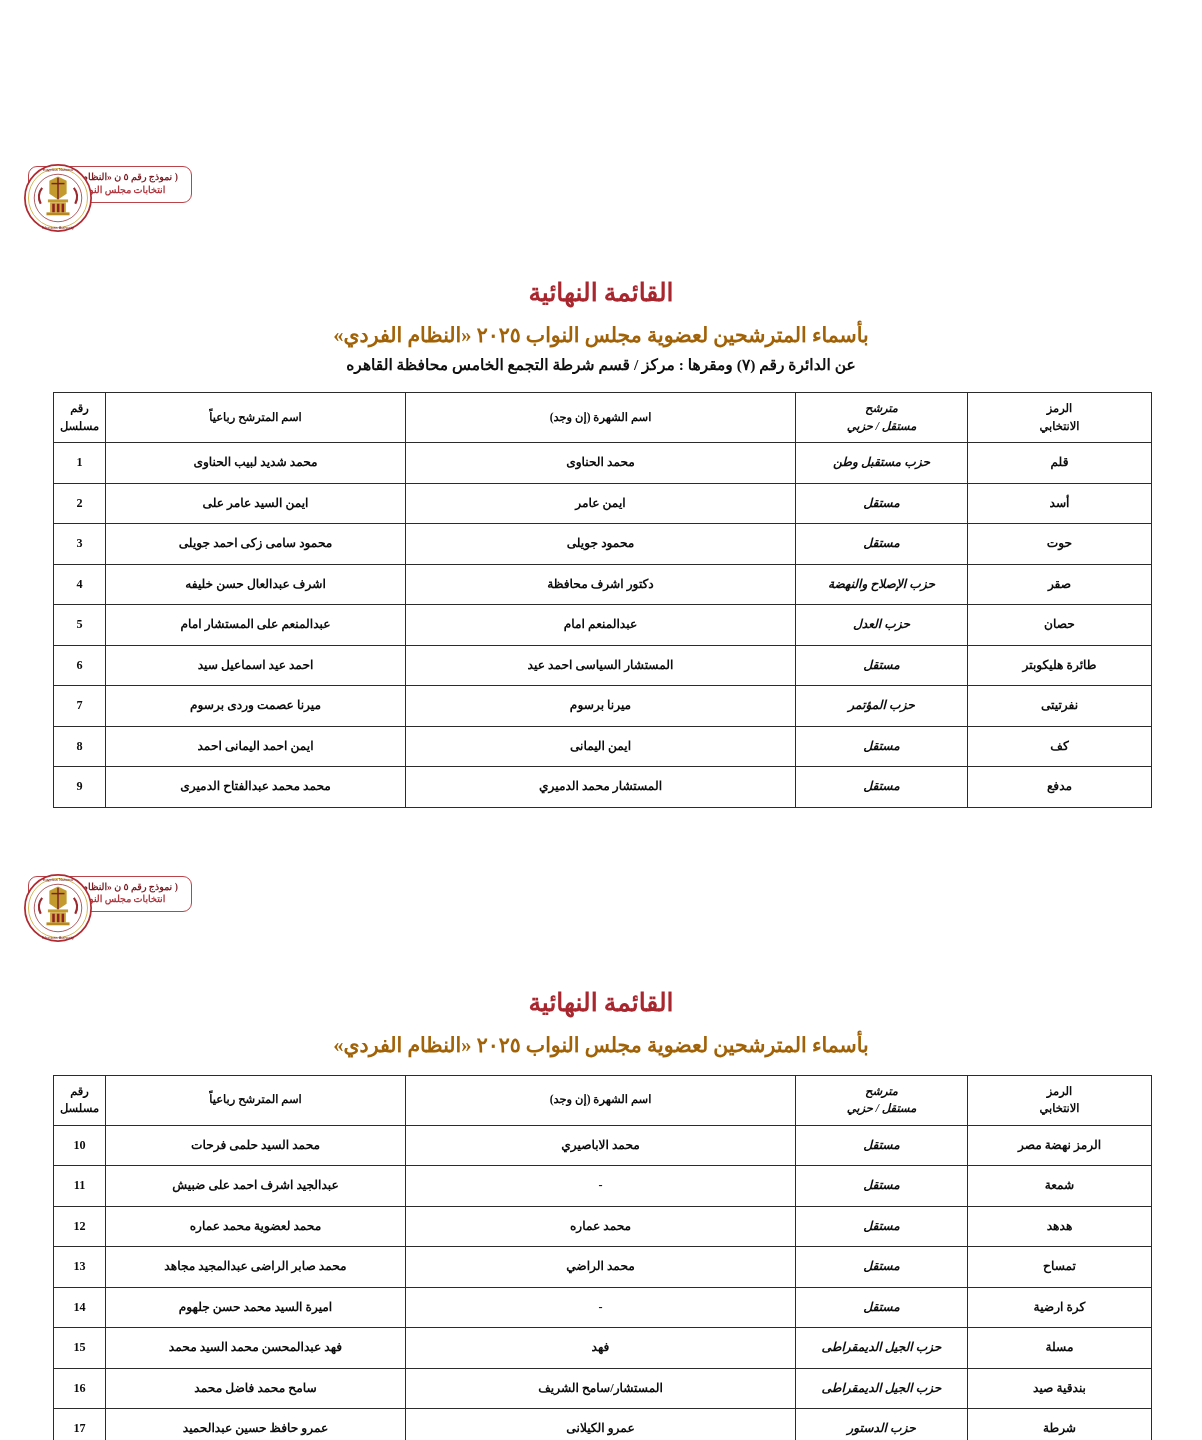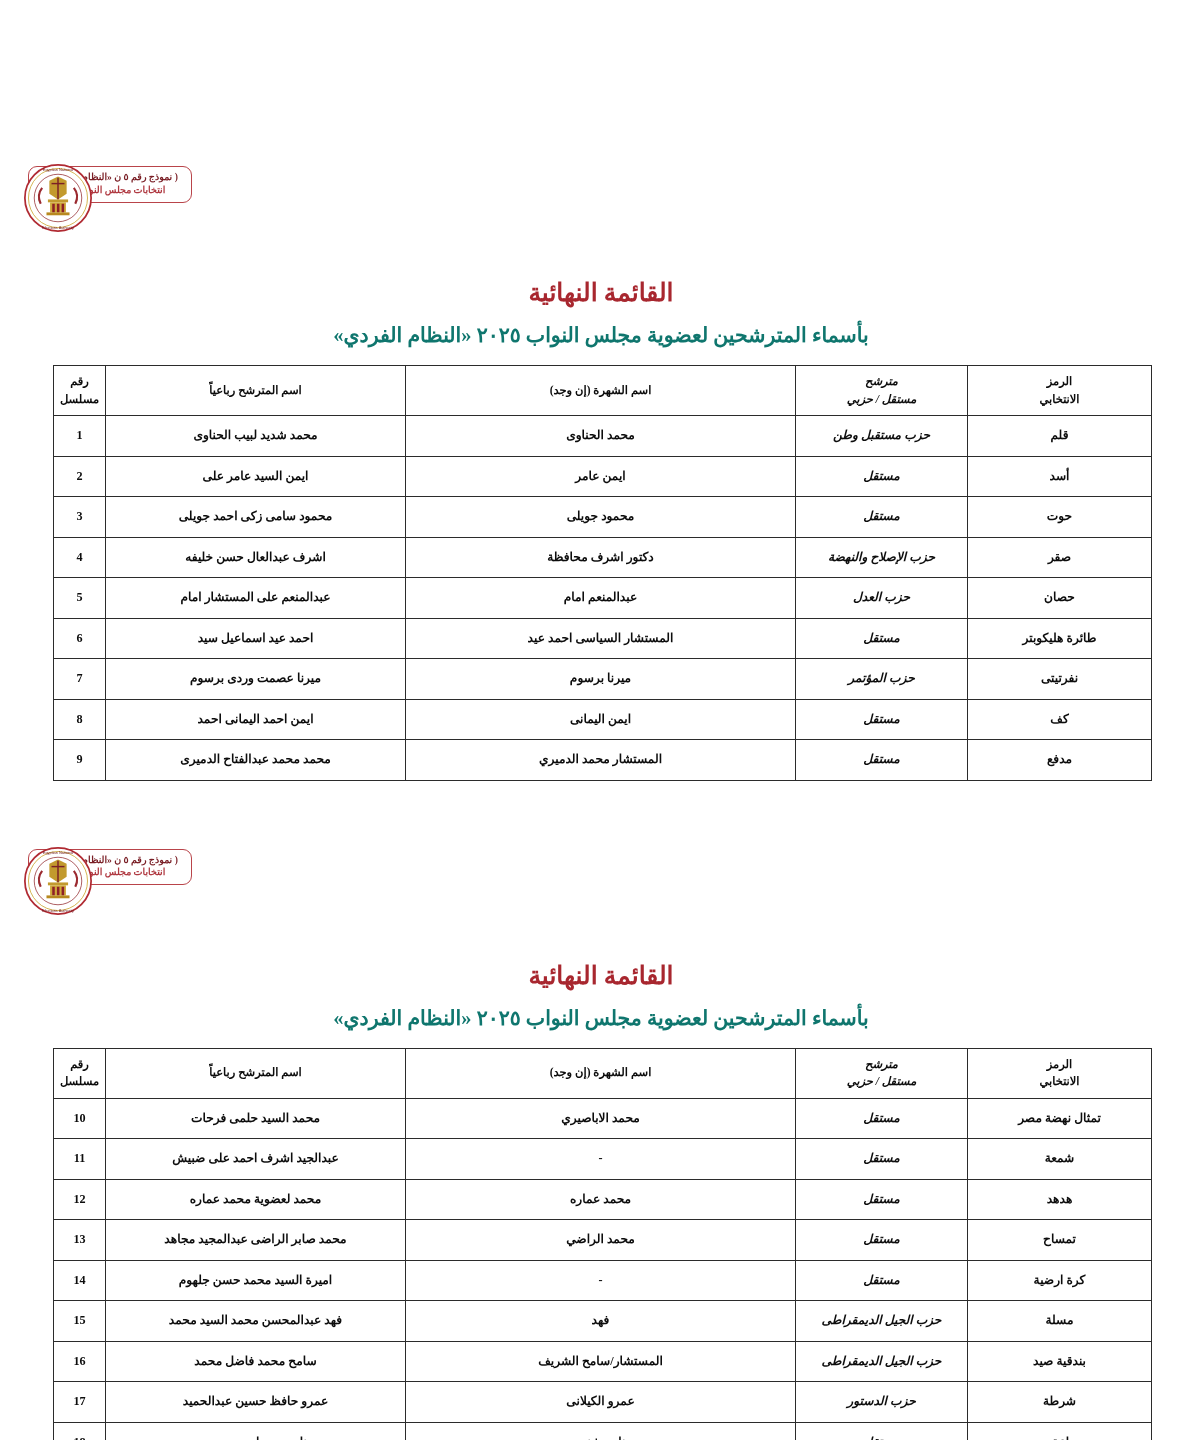--- a/index.html
+++ b/index.html
@@ -70,21 +70,21 @@
   .title-main {
     font-size: 25px;
     font-weight: bold;
     color: #a8272f;
     letter-spacing: 0.5px;
     margin-bottom: 16px;
   }
   .title-sub {
     font-size: 20.5px;
     font-weight: bold;
-    color: #0f766e;
+    color: #a16207;
     margin-bottom: 9px;
   }
   .title-district {
     font-size: 15.5px;
     font-weight: bold;
     color: #101010;
     letter-spacing: 0.2px;
   }
 
   
@@ -150,20 +150,21 @@
         <path d="M22 50 a28 28 0 0 1 56 0" fill="none" stroke="none"></path>
         <text x="50" y="13" font-size="5.4" fill="#6e1a20" text-anchor="middle" font-family="Liberation Sans, sans-serif">Egyptian National</text>
         <text x="50" y="93" font-size="5.4" fill="#6e1a20" text-anchor="middle" font-family="Liberation Sans, sans-serif">Elections Authority</text>
       </svg>
     </div>
   </div>
 
   <div class="titles">
     <div class="title-main">القائمة النهائية</div>
     <div class="title-sub">بأسماء المترشحين لعضوية مجلس النواب ٢٠٢٥ «النظام الفردي»</div>
+    <div class="title-district">عن الدائرة رقم  (٧)    ومقرها : مركز / قسم شرطة  التجمع الخامس    محافظة  القاهره</div>
   </div>
 
   <div class="tbl-wrap" style="margin-top:18px;">
     <table class="cand">
       <thead>
         <tr>
           <th class="c-symbol">
             <span>الرمز</span><br>
             <span>الانتخابي</span>
           </th>
@@ -300,21 +301,21 @@
           <th class="c-nickname">اسم الشهرة (إن وجد)</th>
           <th class="c-fullname">اسم المترشح رباعياً</th>
           <th class="c-serial">
             <span>رقم</span><br>
             <span>مسلسل</span>
           </th>
         </tr>
       </thead>
       <tbody>
           <tr>
-            <td class="c-symbol">تمثال نهضة مصر</td>
+            <td class="c-symbol">الرمز نهضة مصر</td>
             <td class="c-affil">مستقل</td>
             <td class="c-nickname">محمد الاباصيري</td>
             <td class="c-fullname">محمد السيد حلمى فرحات</td>
             <td class="c-serial">10</td>
           </tr>
           <tr>
             <td class="c-symbol">شمعة</td>
             <td class="c-affil">مستقل</td>
             <td class="c-nickname">-</td>
             <td class="c-fullname">عبدالجيد اشرف احمد على ضبيش</td>

